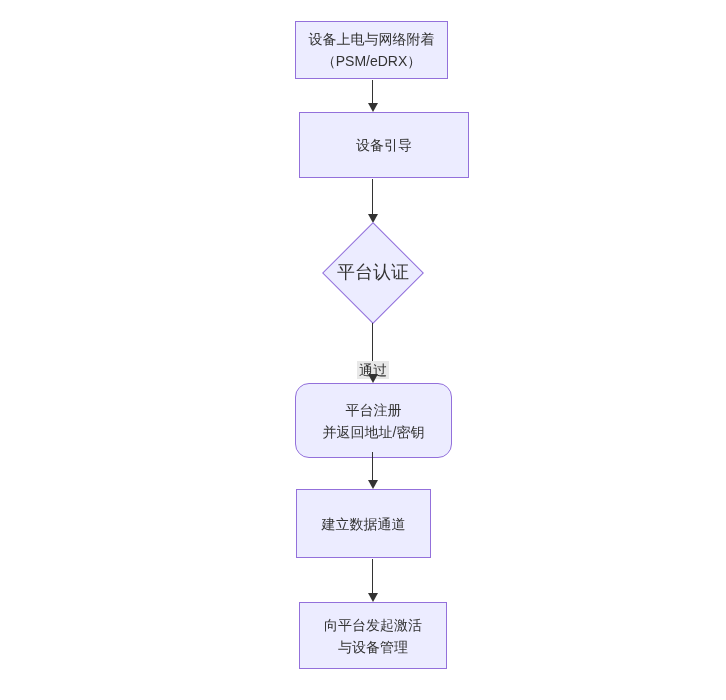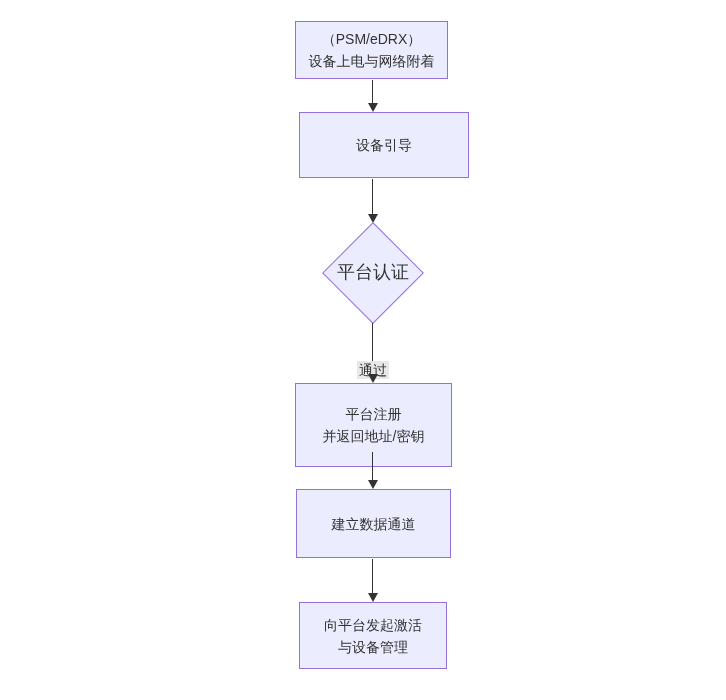--- a/index.html
+++ b/index.html
@@ -76,50 +76,50 @@
     color:var(--text-color);
     white-space:nowrap;
   }
 </style>
 </head>
 <body>
 
 <div class="canvas">
 
   <div class="node" style="left:295px;top:21px;width:153px;height:58px;">
+    <span>设备上电与网络附着</span>
     <span>（PSM/eDRX）</span>
-    <span>设备上电与网络附着</span>
   </div>
 
   <div class="edge-line" style="left:372px;top:80px;height:23px;"></div>
   <div class="arrowhead" style="left:368px;top:103px;"></div>
 
   <div class="node" style="left:299px;top:112px;width:170px;height:66px;">
     <span>设备引导</span>
   </div>
 
   <div class="edge-line" style="left:372px;top:179px;height:35px;"></div>
   <div class="arrowhead" style="left:368px;top:214px;"></div>
 
   <div class="diamond-shape" style="left:337px;top:237px;"></div>
   <span class="diamond-label" style="left:373px;top:272px;">平台认证</span>
 
   <div class="edge-line" style="left:372px;top:323px;height:51px;"></div>
   <span class="edge-label" style="left:373px;top:370px;">通过</span>
   <div class="arrowhead" style="left:368px;top:374px;"></div>
 
-  <div class="node" style="left:295px;top:383px;width:157px;height:84px;">
+  <div class="node" style="left:295px;top:383px;width:157px;height:75px;border-radius:14px;">
     <span>平台注册</span>
     <span>并返回地址/密钥</span>
   </div>
 
   <div class="edge-line" style="left:372px;top:452px;height:28px;"></div>
   <div class="arrowhead" style="left:368px;top:480px;"></div>
 
-  <div class="node" style="left:296px;top:489px;width:155px;height:69px;gap:12px;">
+  <div class="node" style="left:296px;top:489px;width:135px;height:69px;gap:12px;">
     <span>建立数据通道</span>
   </div>
 
   <div class="edge-line" style="left:372px;top:559px;height:34px;"></div>
   <div class="arrowhead" style="left:368px;top:593px;"></div>
 
   <div class="node" style="left:299px;top:602px;width:148px;height:67px;">
     <span>向平台发起激活</span>
     <span>与设备管理</span>
   </div>

